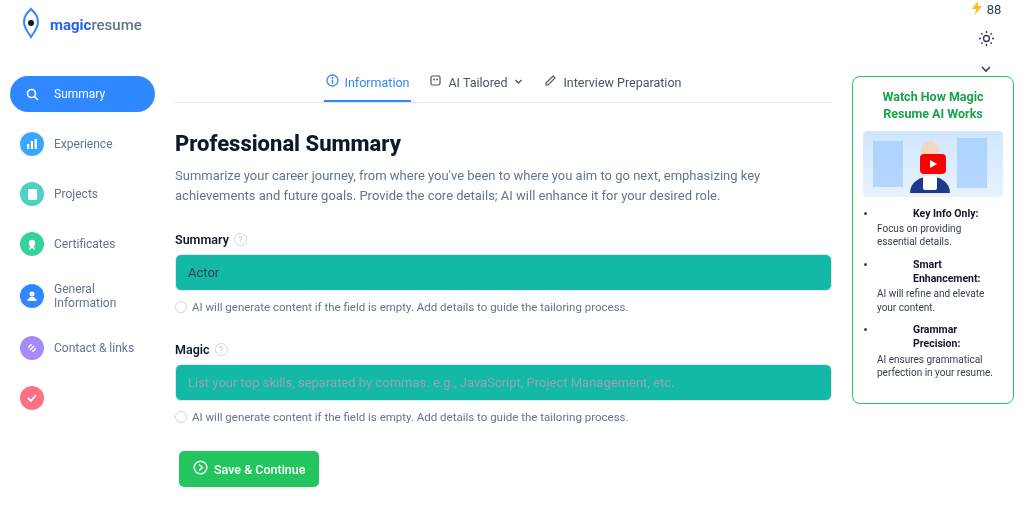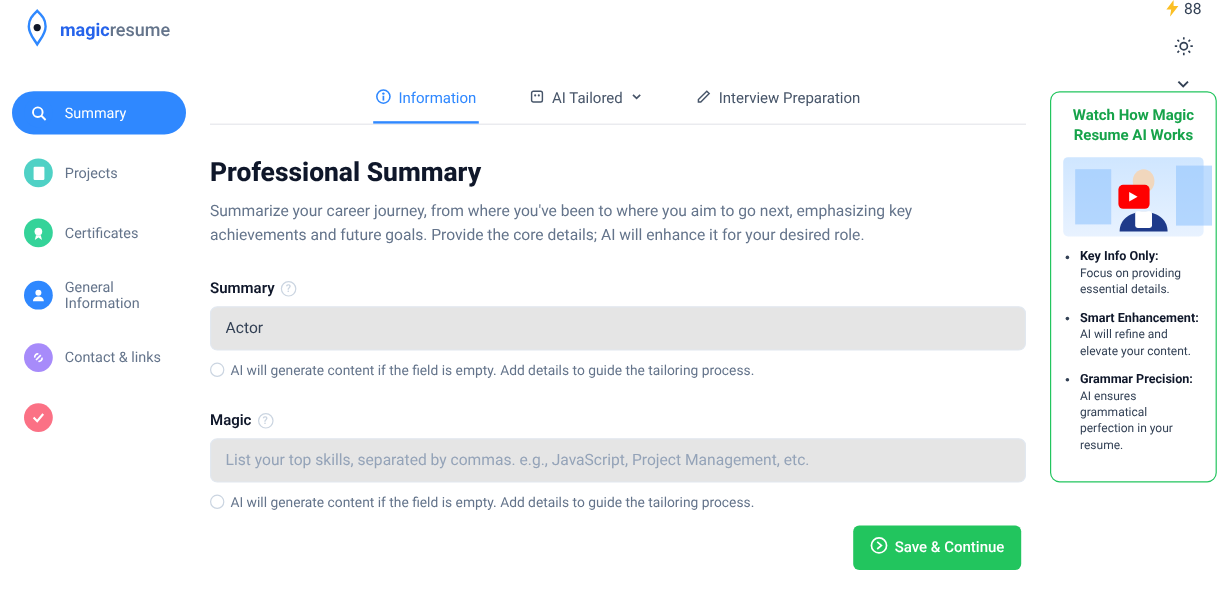--- a/index.html
+++ b/index.html
@@ -18,48 +18,48 @@
 
 .sidebar { width: 145px; padding-top: 26px; flex-shrink: 0; }
 .sidebar-item { display: flex; align-items: center; gap: 10px; padding: 6px 10px; border-radius: 20px; cursor: pointer; margin-bottom: 14px; }
 .sidebar-item.active { background: #2f88ff; color: #fff; }
 .sidebar-item .label { font-size: 12px; color: #64748b; }
 .sidebar-item.active .label { color: #fff; }
 .sidebar-icon { width: 24px; height: 24px; border-radius: 50%; display: flex; align-items: center; justify-content: center; flex-shrink: 0; }
 
 .main { flex: 1; padding: 16px 8px 0 8px; position: relative; display: flex; flex-direction: column; }
 
-.tabs { display: flex; justify-content: center; gap: 40px; border-bottom: 1px solid #e5e7eb; padding-bottom: 0; }
+.tabs { display: flex; justify-content: center; gap: 16px; border-bottom: 1px solid #e5e7eb; padding-bottom: 0; }
 .tab { display: flex; align-items: center; gap: 6px; padding: 8px 2px 10px; font-size: 12.5px; color: #475569; cursor: pointer; border-bottom: 2px solid transparent; }
 .tab.active { color: #2f88ff; border-bottom-color: #2f88ff; }
 
 .content { padding-top: 28px; flex: 1; overflow: auto; }
 .title { font-size: 22px; font-weight: 800; color: #0f172a; margin-bottom: 10px; }
 .subtitle { font-size: 13px; color: #64748b; line-height: 1.55; margin-bottom: 26px; max-width: 660px; }
 
 .field-label { font-size: 12.5px; font-weight: 600; color: #0f172a; margin-bottom: 7px; display: flex; align-items: center; gap: 5px; }
 .help-circle { width: 13px; height: 13px; border-radius: 50%; border: 1px solid #cbd5e1; display: inline-flex; align-items: center; justify-content: center; font-size: 9px; color: #cbd5e1; }
-.text-input { width: 100%; border: 1px solid #e2e8f0; border-radius: 6px; padding: 10px 12px; font-size: 13px; color: #334155; background: #e5e5e5; }
+.text-input { width: 100%; border: 1px solid #e2e8f0; border-radius: 6px; padding: 10px 12px; font-size: 13px; color: #334155; background: #14b8a6; }
 .text-input::placeholder { color: #94a3b8; }
 .hint { font-size: 11.5px; color: #64748b; margin-top: 9px; display: flex; align-items: center; gap: 5px; }
 .hint-circle { width: 12px; height: 12px; border-radius: 50%; border: 1px solid #cbd5e1; flex-shrink: 0; }
 
 .field-group { margin-bottom: 28px; }
 
-.footer { display: flex; justify-content: flex-end; padding: 12px 4px 30px; }
+.footer { display: flex; justify-content: flex-start; padding: 12px 4px 18px; }
 .save-btn { background: #22c55e; color: #fff; border: none; border-radius: 5px; padding: 9px 14px; font-size: 12.5px; font-weight: 500; display: flex; align-items: center; gap: 6px; cursor: pointer; }
 
-.aside { width: 139px; flex-shrink: 0; padding-top: 26px; }
+.aside { width: 162px; flex-shrink: 0; padding-top: 26px; }
 .aside-box { border: 1px solid #22c55e; border-radius: 8px; padding: 12px 10px 14px; }
 .aside-title { color: #16a34a; font-size: 12.5px; font-weight: 700; text-align: center; line-height: 1.35; margin-bottom: 8px; }
 .aside-video { width: 100%; height: 66px; border-radius: 4px; background: linear-gradient(180deg,#cfe6ff 0%, #e8f2ff 100%); position: relative; margin-bottom: 10px; display:flex; align-items:center; justify-content:center; }
 .play-btn { width: 26px; height: 20px; background: #ff0000; border-radius: 4px; display:flex; align-items:center; justify-content:center; }
 .aside-list { list-style: disc; margin-left: 14px; }
 .aside-list li { font-size: 10px; color: #334155; margin-bottom: 9px; line-height: 1.35; }
-.aside-list strong { font-size: 10.5px; color: #0f172a; display:block; margin-bottom:1px; }
+.aside-list strong { font-size: 10.5px; color: #0f172a; display:block; margin-bottom:1px;margin-left:36px; }
 </style>
 </head>
 <body>
 
 <div class="header">
   <div class="logo">
     <span>
       <svg width="26" height="32" viewBox="0 0 26 32">
           <path d="M13 2 C9 6 6 9 6 15 C6 21 10 25 13 30 C16 25 20 21 20 15 C20 9 17 6 13 2 Z" fill="none" stroke="#2f88ff" stroke-width="2"></path>
           <circle cx="13" cy="16" r="3" fill="#0f172a"></circle>
@@ -99,20 +99,30 @@
     <div class="sidebar-item active">
       <span class="sidebar-icon" style="background:#2f88ff">
           <svg width="13" height="13" viewBox="0 0 13 13">
             <circle cx="5.5" cy="5.5" r="4" fill="none" stroke="#fff" stroke-width="1.6"></circle>
             <line x1="8.5" y1="8.5" x2="12" y2="12" stroke="#fff" stroke-width="1.6"></line>
           </svg>
         </span>
       <span class="label">Summary</span>
     </div>
     <div class="sidebar-item">
+      <span class="sidebar-icon" style="background:#3aa6ff">
+          <svg width="12" height="12" viewBox="0 0 12 12">
+            <rect x="1" y="6" width="2.2" height="5" fill="#fff"></rect>
+            <rect x="4.8" y="3" width="2.2" height="8" fill="#fff"></rect>
+            <rect x="8.6" y="1" width="2.2" height="10" fill="#fff"></rect>
+          </svg>
+        </span>
+      <span class="label">Experience</span>
+    </div>
+    <div class="sidebar-item">
       <span class="sidebar-icon" style="background:#4fd1c5">
           <svg width="11" height="13" viewBox="0 0 11 13">
             <rect x="1" y="1" width="9" height="11" rx="1" fill="#fff"></rect>
           </svg>
         </span>
       <span class="label">Projects</span>
     </div>
     <div class="sidebar-item">
       <span class="sidebar-icon" style="background:#34d399">
           <svg width="12" height="12" viewBox="0 0 12 12">

